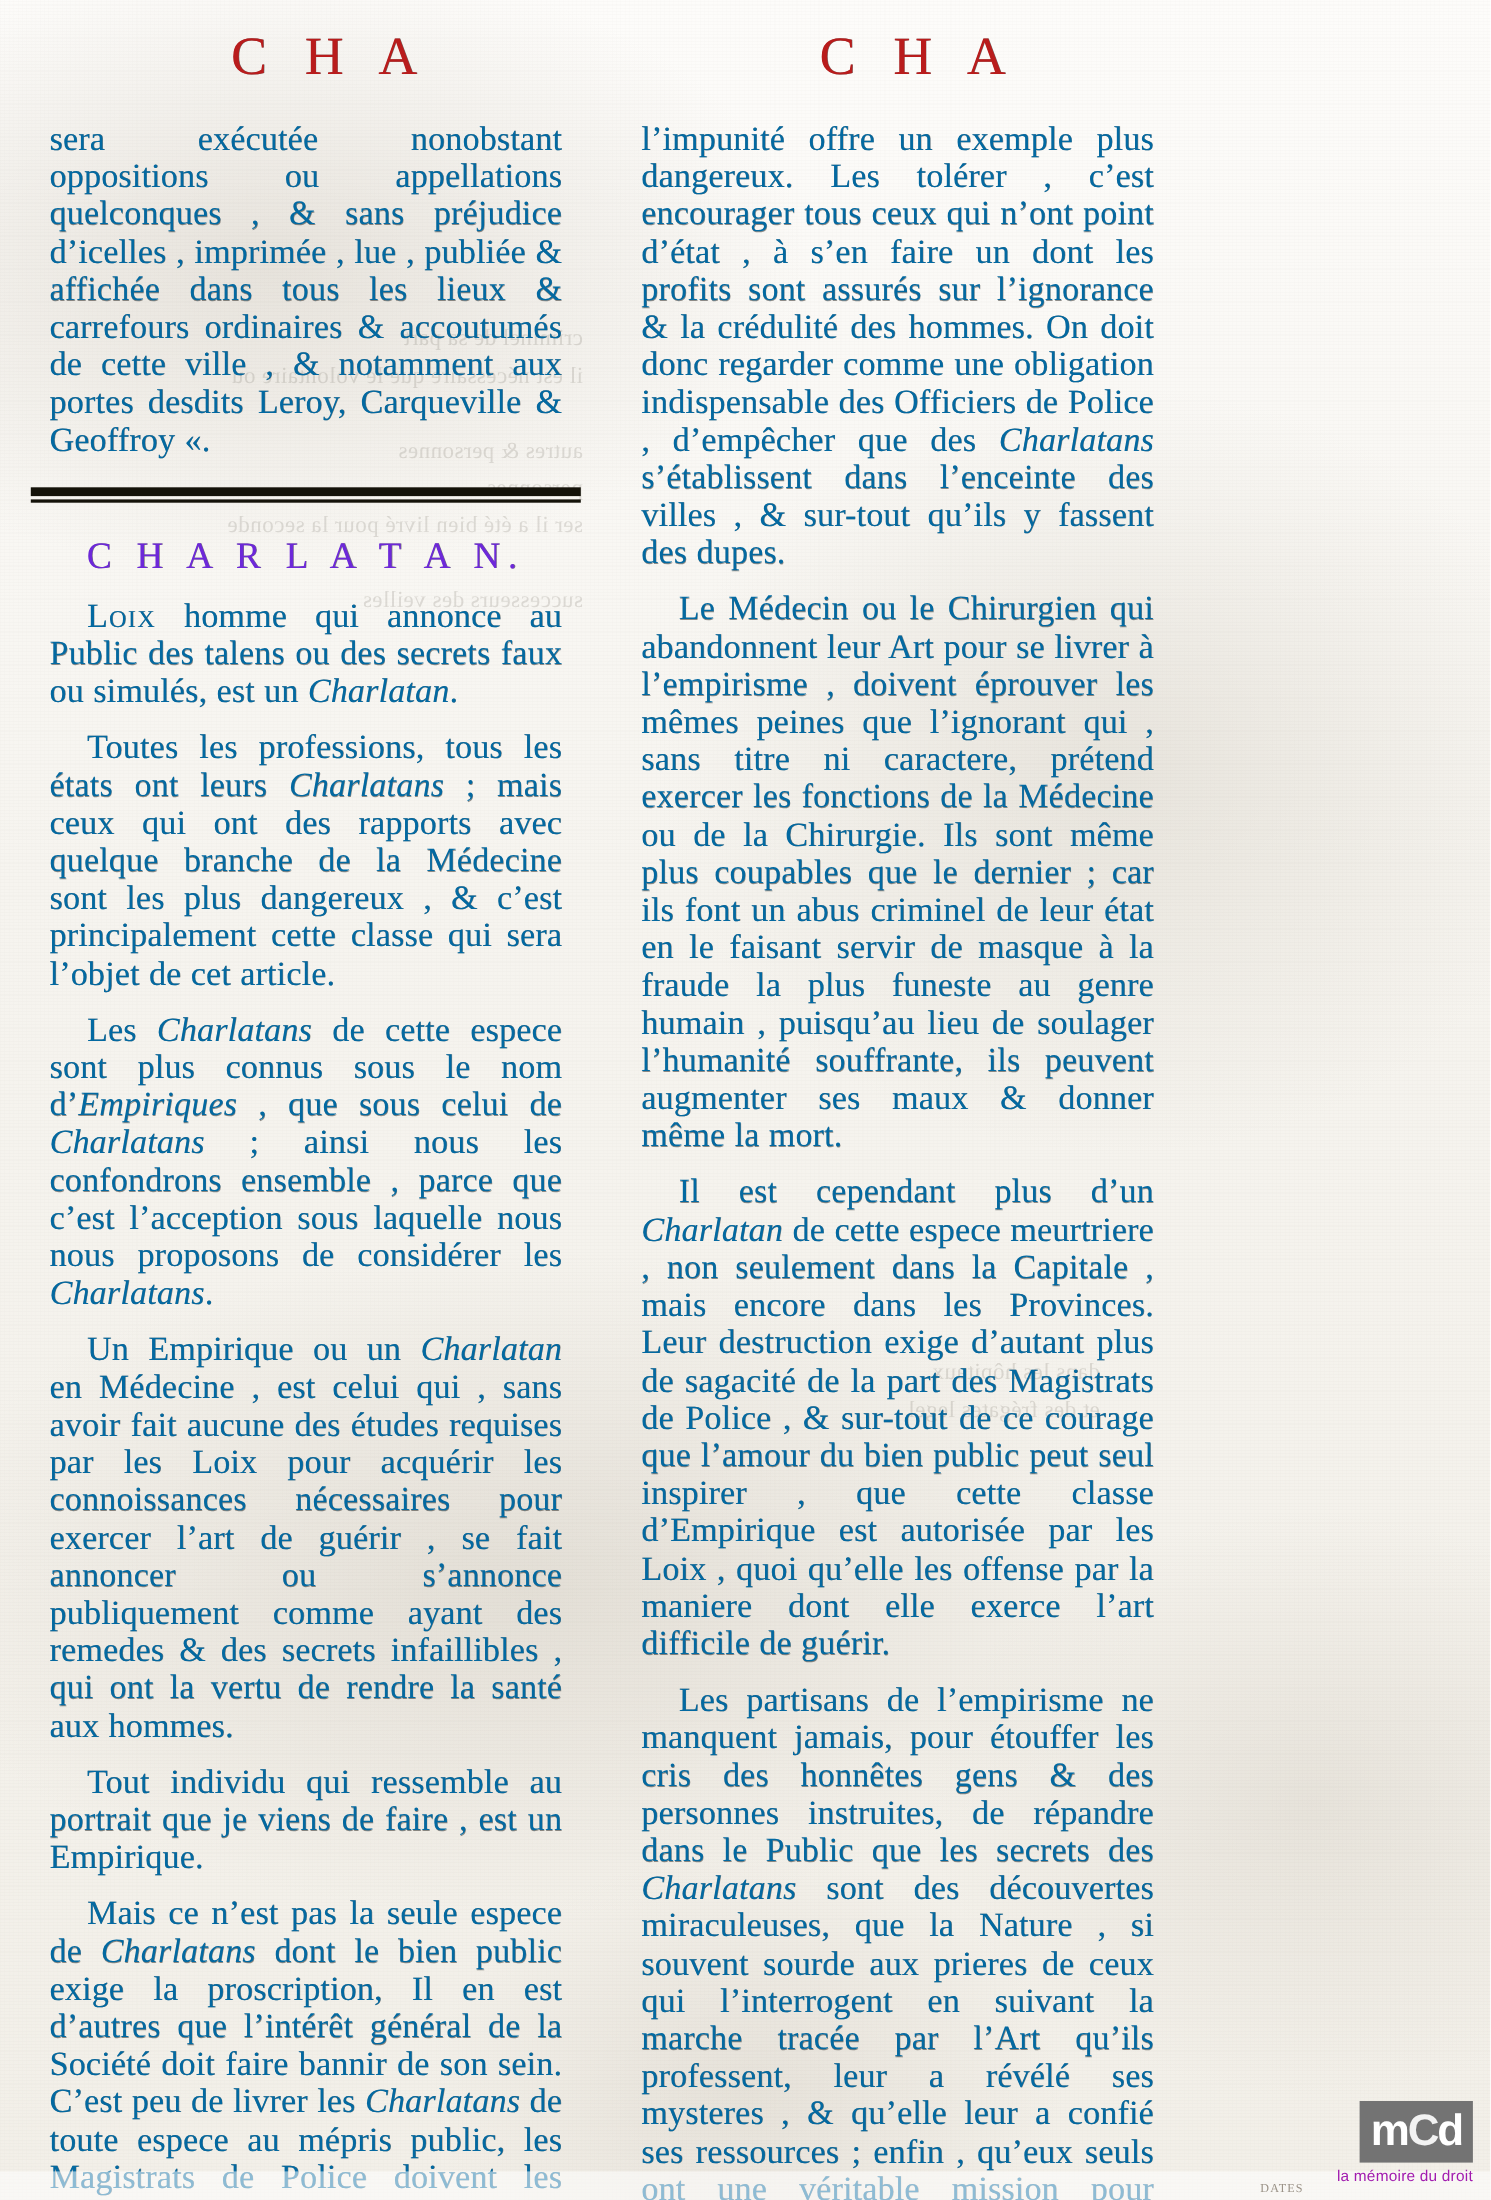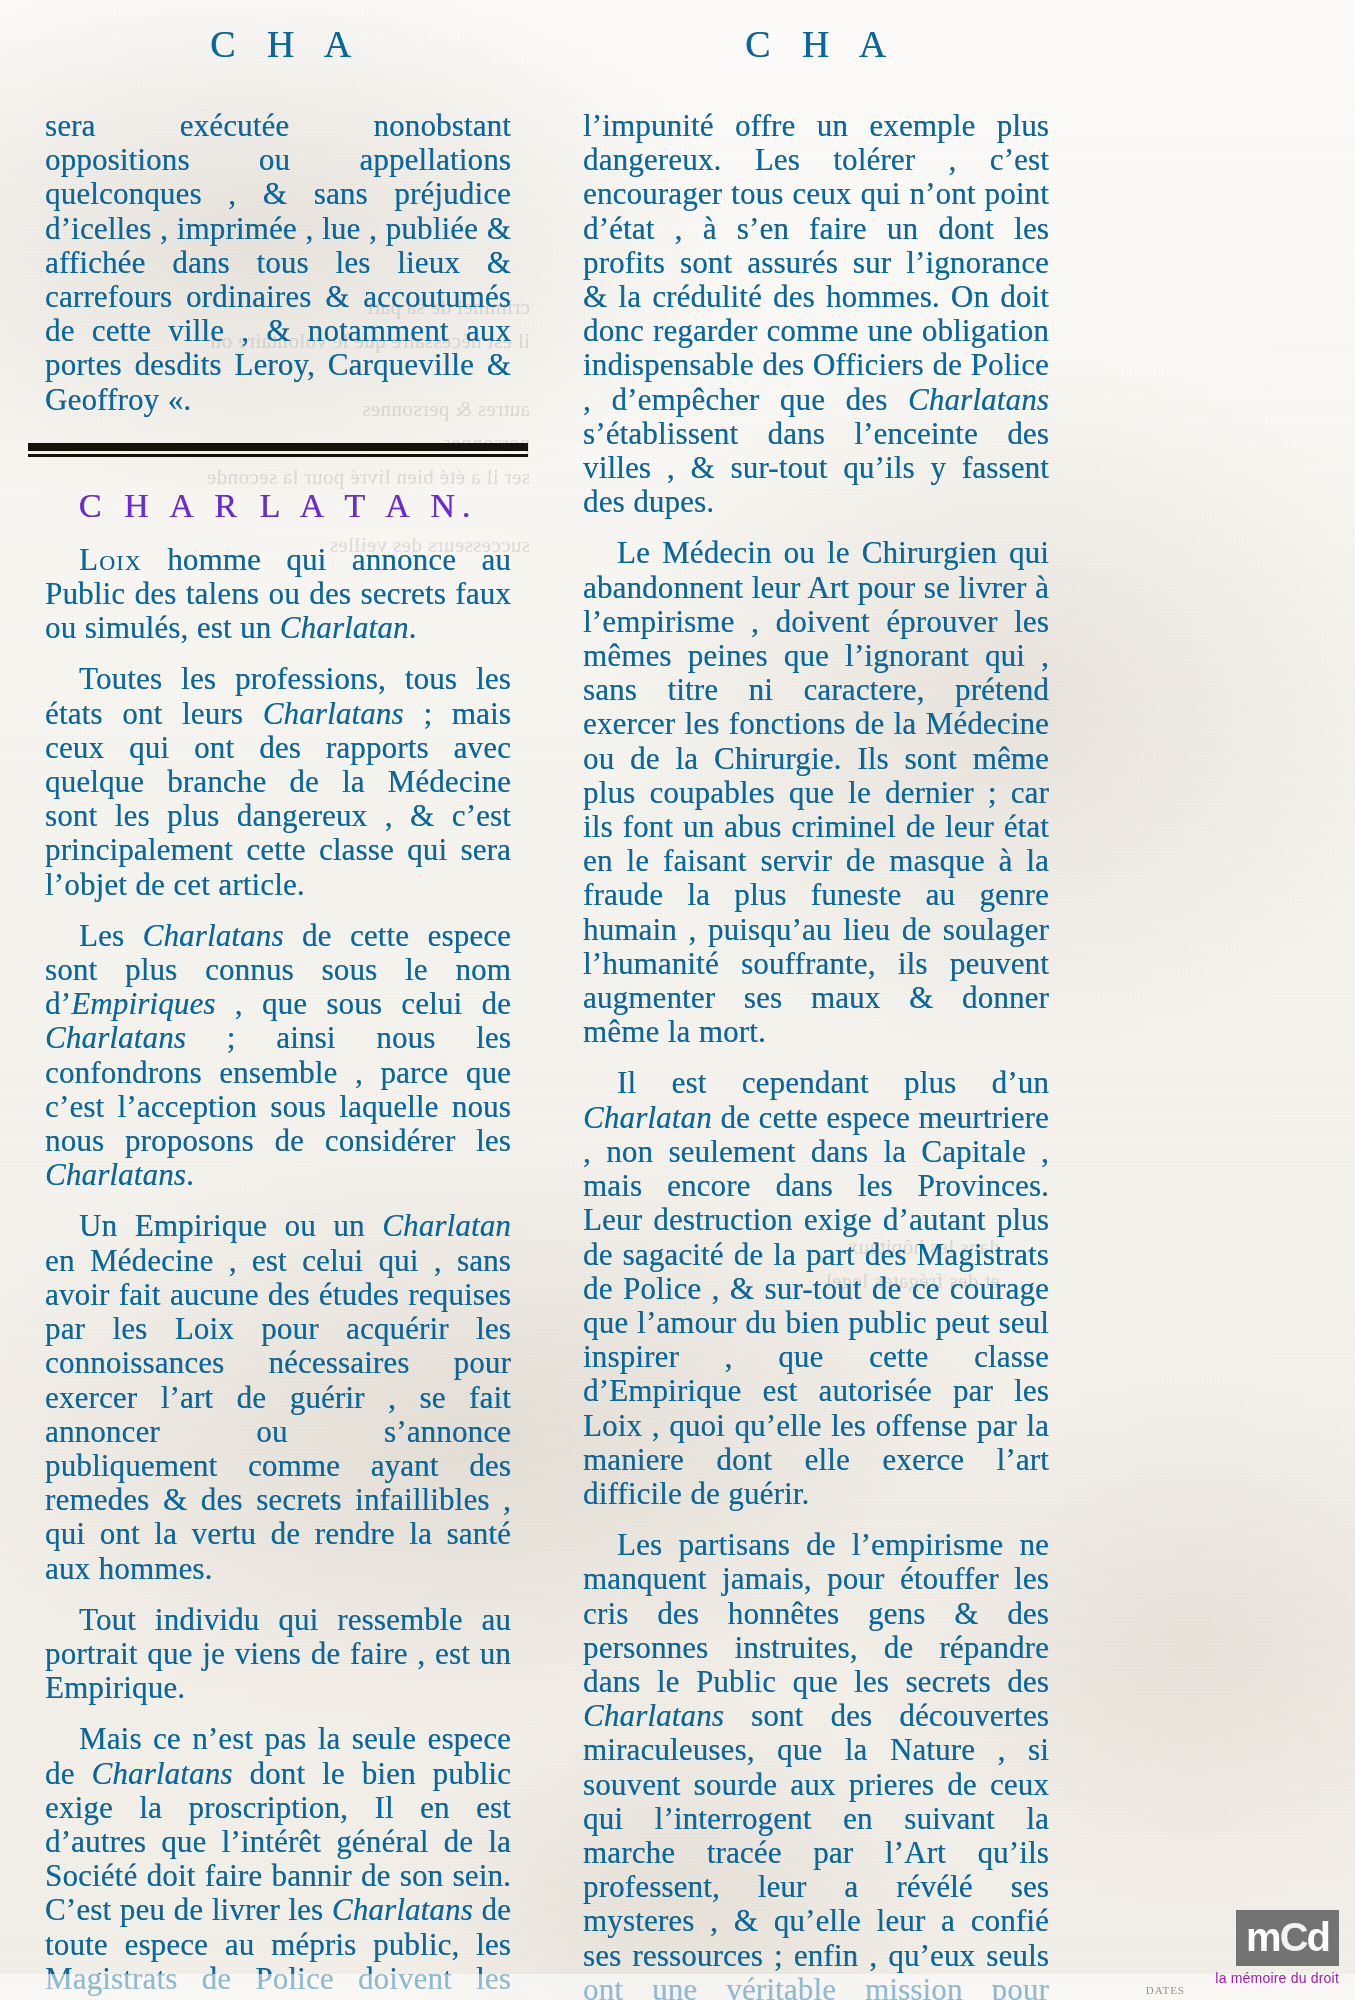--- a/index.html
+++ b/index.html
@@ -58,23 +58,23 @@
   .headers {
     position: absolute;
     top: 22px;
     left: 0;
     right: 0;
     height: 48px;
   }
   .running-head {
     position: absolute;
     font-family: "Liberation Serif", serif;
-    font-size: 38px;
+    font-size: 49px;
     letter-spacing: 11px;
-    color: #0369a1;
+    color: #b91c1c;
     font-weight: 400;
     text-shadow: 0.4px 0.4px 0 rgba(0,0,0,0.55);
   }
   .running-head.left { left: 210px; }
   .running-head.right { left: 745px; }
 
   .columns {
     position: absolute;
     top: 92px;
     left: 28px;

